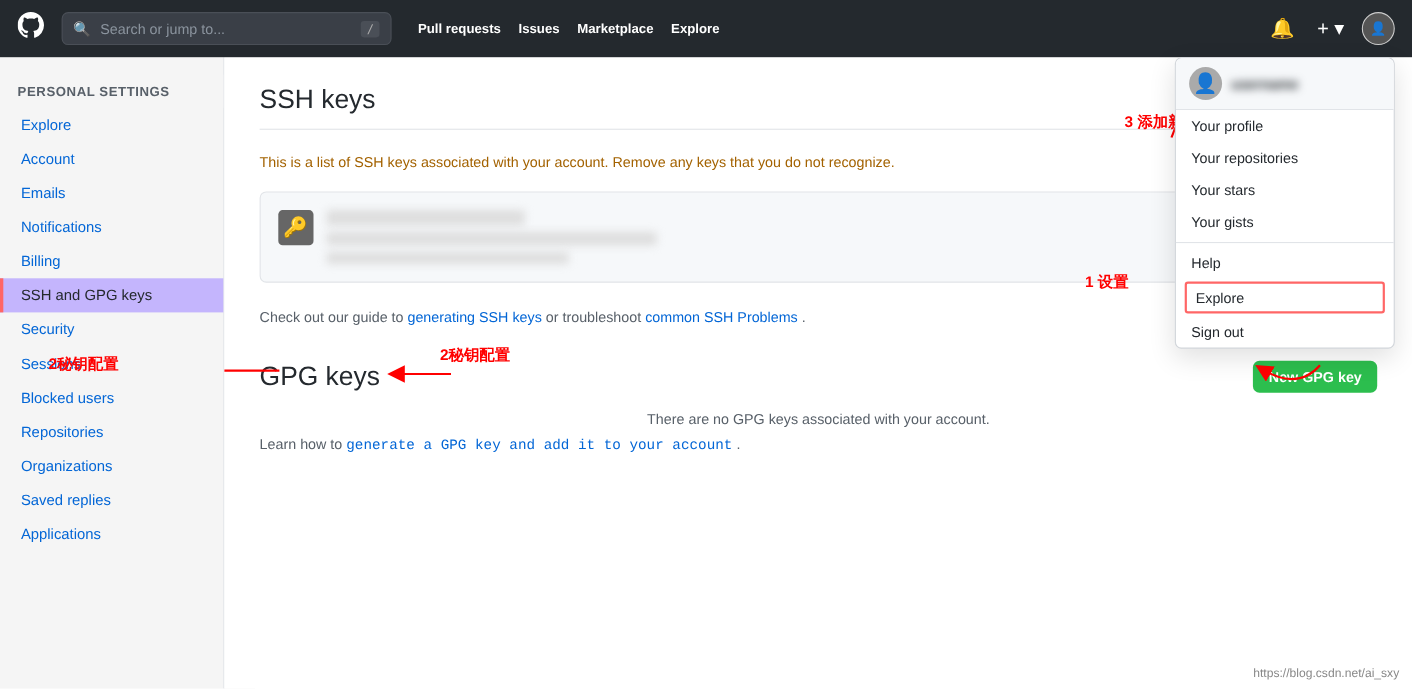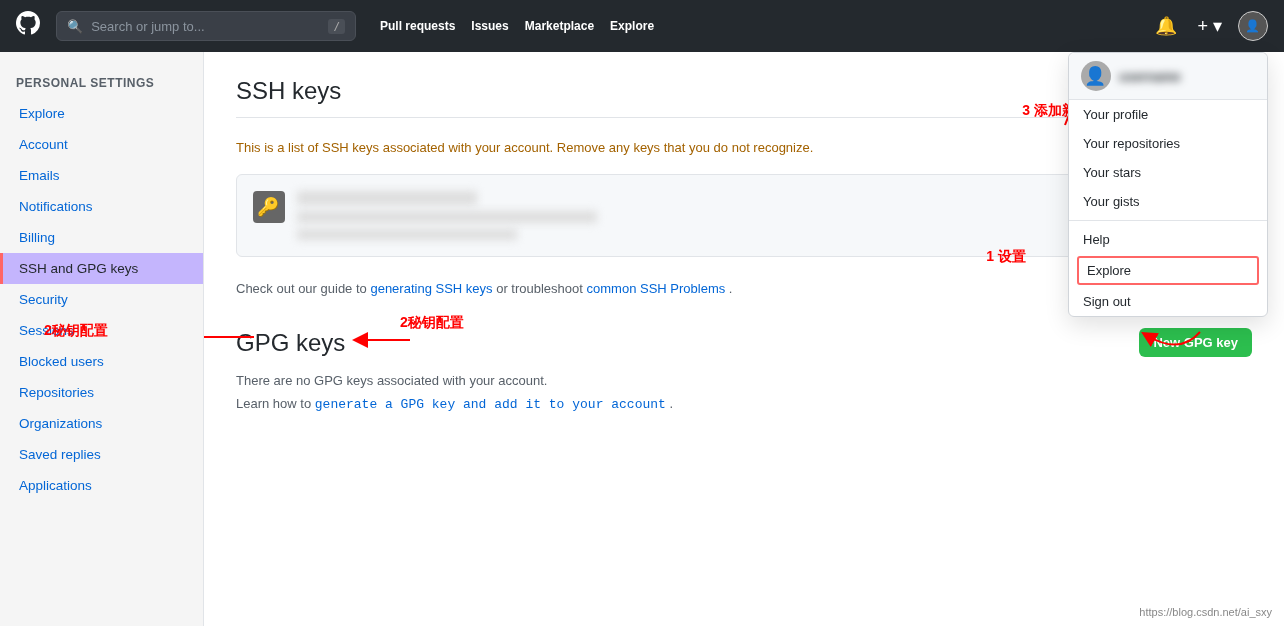--- a/index.html
+++ b/index.html
@@ -310,20 +310,21 @@
       color: #24292e;
       margin-bottom: 16px;
       display: flex;
       align-items: flex-end;
       justify-content: space-between;
     }
     .empty-text {
       color: #586069;
       font-size: 13px;
       margin-bottom: 8px;
+      text-align: center;
     }
     .learn-link {
       color: #0366d6;
       text-decoration: none;
       font-size: 13px;
       font-family: Liberation Mono, monospace;
     }
 
     
     .arrow-overlay {

